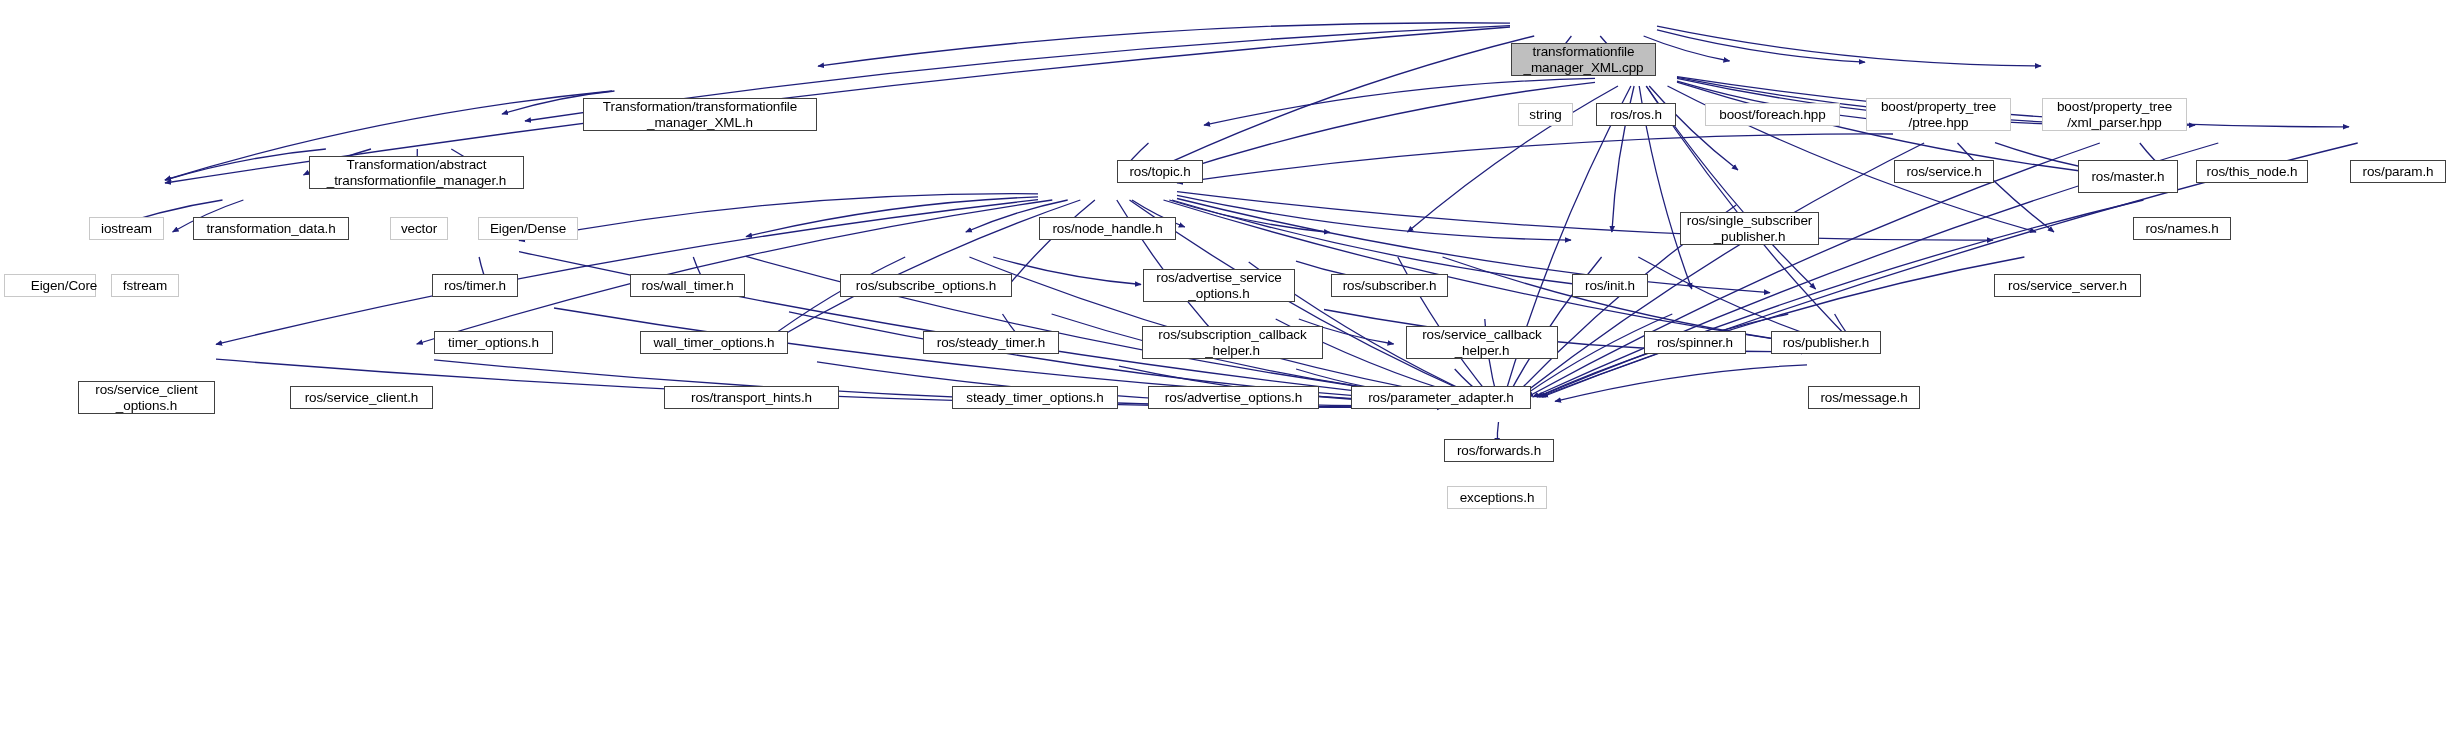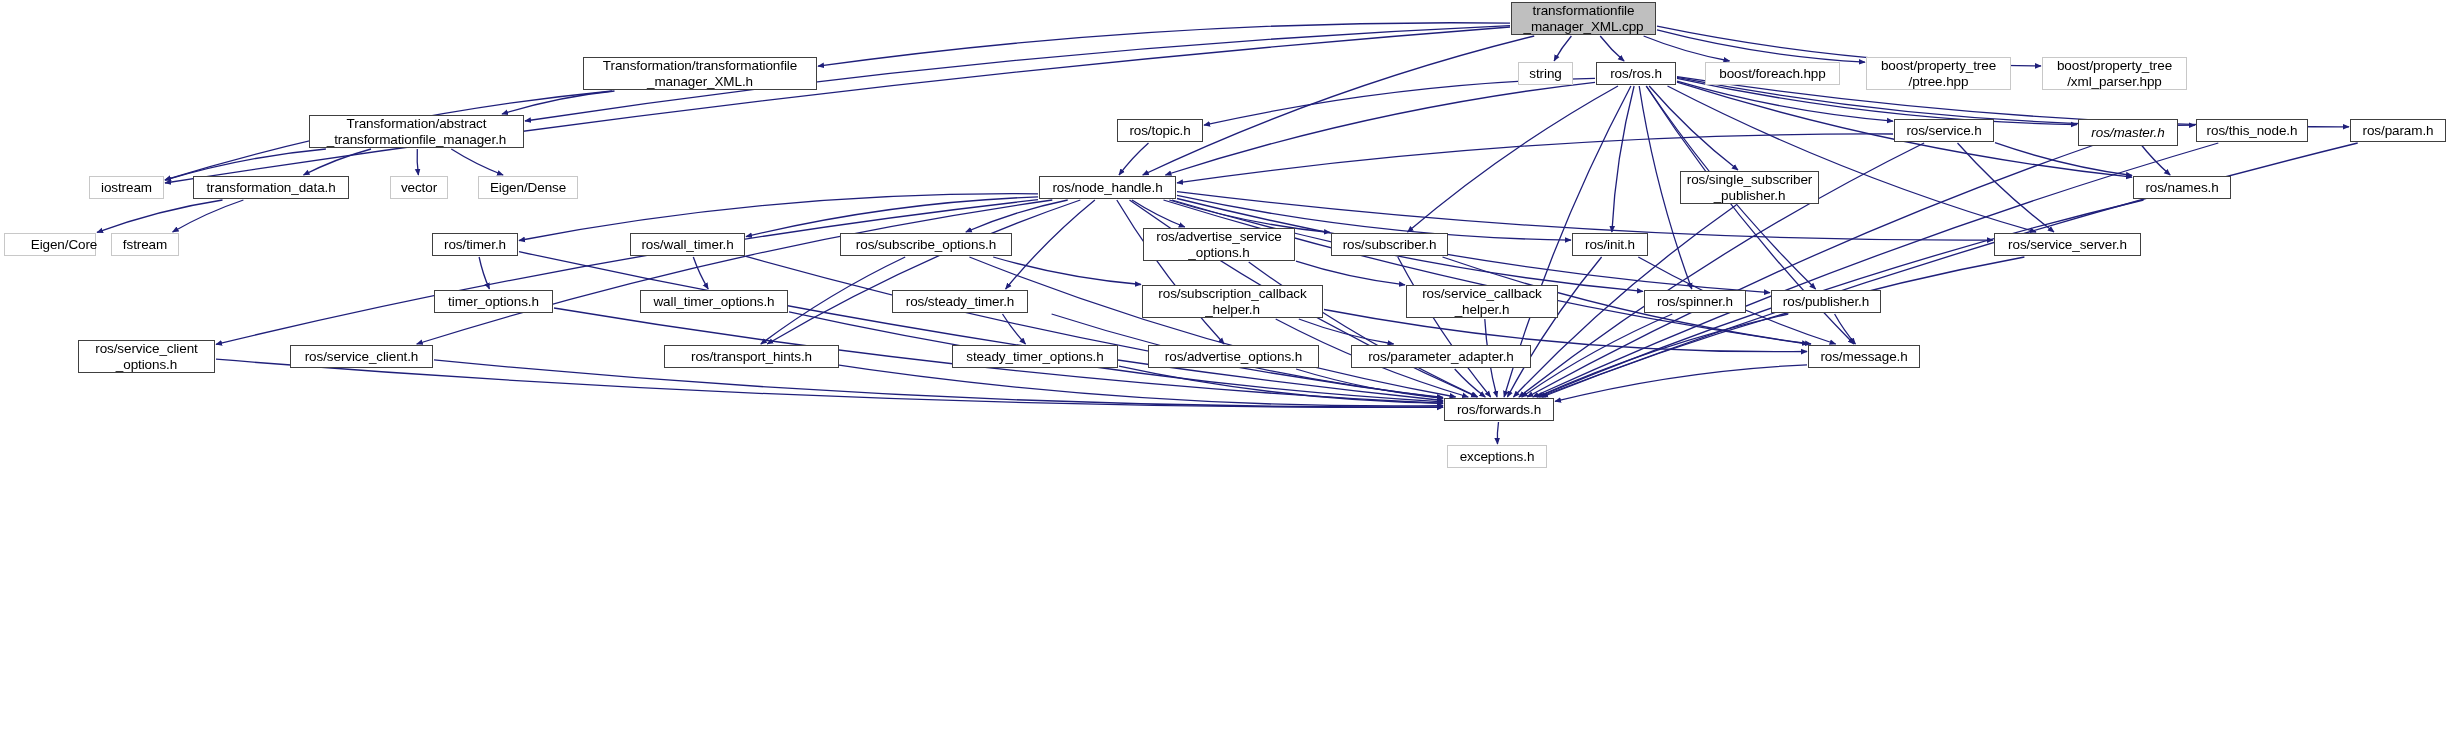--- a/index.html
+++ b/index.html
@@ -1,21 +1,21 @@
 <!DOCTYPE html>
 <html><head>
 <meta charset="utf-8">
 <style>
   html,body{margin:0;padding:0;background:#ffffff;}
   #canvas{position:relative;width:2460px;height:737px;background:#ffffff;
           font-family:"Liberation Sans", sans-serif;overflow:hidden;}
   .node{position:absolute;box-sizing:border-box;display:flex;align-items:center;
         justify-content:center;text-align:center;background:#ffffff;
         border:1px solid #c8c8c8;color:#000000;line-height:1.12;
-        white-space:pre-line;letter-spacing:-0.1px;}
+        white-space:pre-line;letter-spacing:-0.1px;margin-top:41px;}
   .node.bold{border:1.6px solid #404040;}
   .node.root{background:#bfbfbf;border:1.6px solid #404040;}
   svg#edges{position:absolute;left:0;top:0;width:2460px;height:737px;
             pointer-events:none;}
 </style>
 </head>
 <body>
 
 <div id="canvas">
   <svg id="edges" viewBox="0 0 2460 737" xmlns="http://www.w3.org/2000/svg">
@@ -126,21 +126,21 @@
       <div class="node bold" style="left: 1596px; top: 62px; width: 80px; height: 23px; font-size: 13.5px;">ros/ros.h</div>
       <div class="node" style="left: 1705px; top: 62px; width: 135px; height: 23px; font-size: 13.5px;">boost/foreach.hpp</div>
       <div class="node" style="left: 1866px; top: 57px; width: 145px; height: 33px; font-size: 13.5px;">boost/property_tree
 /ptree.hpp</div>
       <div class="node" style="left: 2042px; top: 57px; width: 145px; height: 33px; font-size: 13.5px;">boost/property_tree
 /xml_parser.hpp</div>
       <div class="node bold" style="left: 309px; top: 115px; width: 215px; height: 33px; font-size: 13.5px;">Transformation/abstract
 _transformationfile_manager.h</div>
       <div class="node bold" style="left: 1117px; top: 119px; width: 86px; height: 23px; font-size: 13.5px;">ros/topic.h</div>
       <div class="node bold" style="left: 1894px; top: 119px; width: 100px; height: 23px; font-size: 13.5px;">ros/service.h</div>
-      <div class="node bold" style="left: 2078px; top: 119px; width: 100px; height: 27px; font-size: 13.5px; font-style: italic;">ros/master.h</div>
+      <div class="node bold" style="left: 2078px; top: 119px; width: 100px; height: 33px; font-size: 13.5px;">ros/master.h</div>
       <div class="node bold" style="left: 2196px; top: 119px; width: 112px; height: 23px; font-size: 13.5px;">ros/this_node.h</div>
       <div class="node bold" style="left: 2350px; top: 119px; width: 96px; height: 23px; font-size: 13.5px;">ros/param.h</div>
       <div class="node" style="left: 89px; top: 176px; width: 75px; height: 23px; font-size: 13.5px;">iostream</div>
       <div class="node bold" style="left: 193px; top: 176px; width: 156px; height: 23px; font-size: 13.5px;">transformation_data.h</div>
       <div class="node" style="left: 390px; top: 176px; width: 58px; height: 23px; font-size: 13.5px;">vector</div>
       <div class="node" style="left: 478px; top: 176px; width: 100px; height: 23px; font-size: 13.5px;">Eigen/Dense</div>
       <div class="node bold" style="left: 1039px; top: 176px; width: 137px; height: 23px; font-size: 13.5px;">ros/node_handle.h</div>
       <div class="node bold" style="left: 1680px; top: 171px; width: 139px; height: 33px; font-size: 13.5px;">ros/single_subscriber
 _publisher.h</div>
       <div class="node bold" style="left: 2133px; top: 176px; width: 98px; height: 23px; font-size: 13.5px;">ros/names.h</div>
@@ -149,21 +149,21 @@
       <div class="node bold" style="left: 432px; top: 233px; width: 86px; height: 23px; font-size: 13.5px;">ros/timer.h</div>
       <div class="node bold" style="left: 630px; top: 233px; width: 115px; height: 23px; font-size: 13.5px;">ros/wall_timer.h</div>
       <div class="node bold" style="left: 840px; top: 233px; width: 172px; height: 23px; font-size: 13.5px;">ros/subscribe_options.h</div>
       <div class="node bold" style="left: 1143px; top: 228px; width: 152px; height: 33px; font-size: 13.5px;">ros/advertise_service
 _options.h</div>
       <div class="node bold" style="left: 1331px; top: 233px; width: 117px; height: 23px; font-size: 13.5px;">ros/subscriber.h</div>
       <div class="node bold" style="left: 1572px; top: 233px; width: 76px; height: 23px; font-size: 13.5px;">ros/init.h</div>
       <div class="node bold" style="left: 1994px; top: 233px; width: 147px; height: 23px; font-size: 13.5px;">ros/service_server.h</div>
       <div class="node bold" style="left: 434px; top: 290px; width: 119px; height: 23px; font-size: 13.5px;">timer_options.h</div>
       <div class="node bold" style="left: 640px; top: 290px; width: 148px; height: 23px; font-size: 13.5px;">wall_timer_options.h</div>
-      <div class="node bold" style="left: 892px; top: 290px; width: 136px; height: 23px; font-size: 13.5px;">ros/steady_timer.h</div>
+      <div class="node bold" style="left: 923px; top: 290px; width: 136px; height: 23px; font-size: 13.5px;">ros/steady_timer.h</div>
       <div class="node bold" style="left: 1142px; top: 285px; width: 181px; height: 33px; font-size: 13.5px;">ros/subscription_callback
 _helper.h</div>
       <div class="node bold" style="left: 1406px; top: 285px; width: 152px; height: 33px; font-size: 13.5px;">ros/service_callback
 _helper.h</div>
       <div class="node bold" style="left: 1644px; top: 290px; width: 102px; height: 23px; font-size: 13.5px;">ros/spinner.h</div>
       <div class="node bold" style="left: 1771px; top: 290px; width: 110px; height: 23px; font-size: 13.5px;">ros/publisher.h</div>
       <div class="node bold" style="left: 78px; top: 340px; width: 137px; height: 33px; font-size: 13.5px;">ros/service_client
 _options.h</div>
       <div class="node bold" style="left: 290px; top: 345px; width: 143px; height: 23px; font-size: 13.5px;">ros/service_client.h</div>
       <div class="node bold" style="left: 664px; top: 345px; width: 175px; height: 23px; font-size: 13.5px;">ros/transport_hints.h</div>

